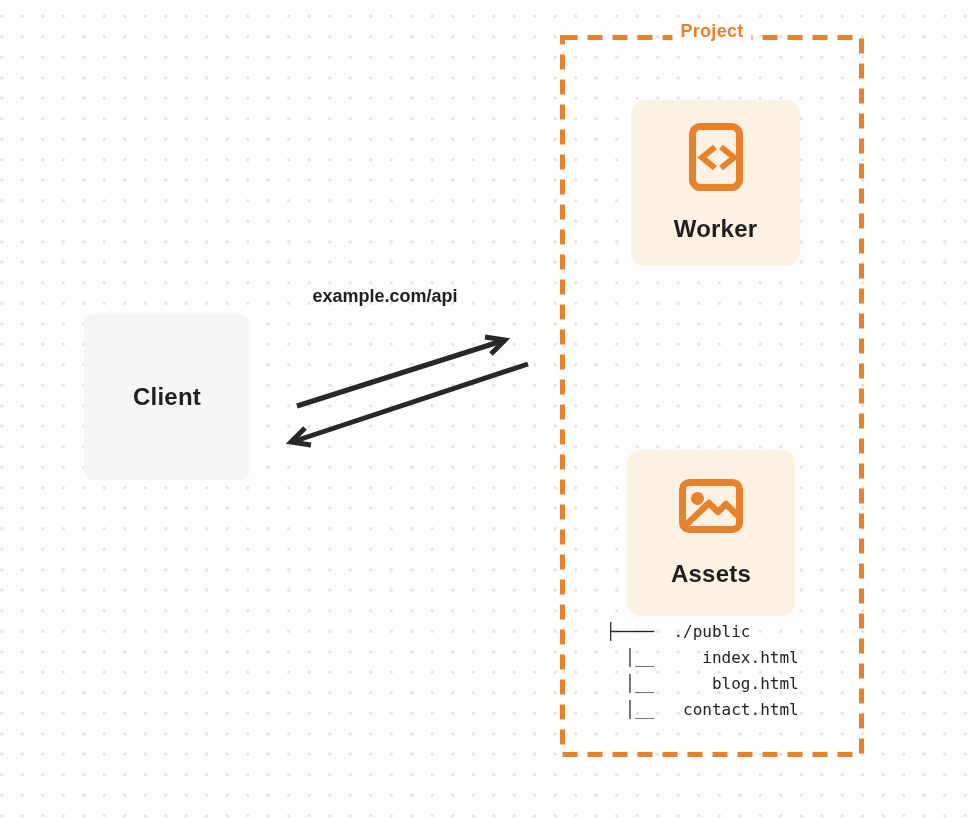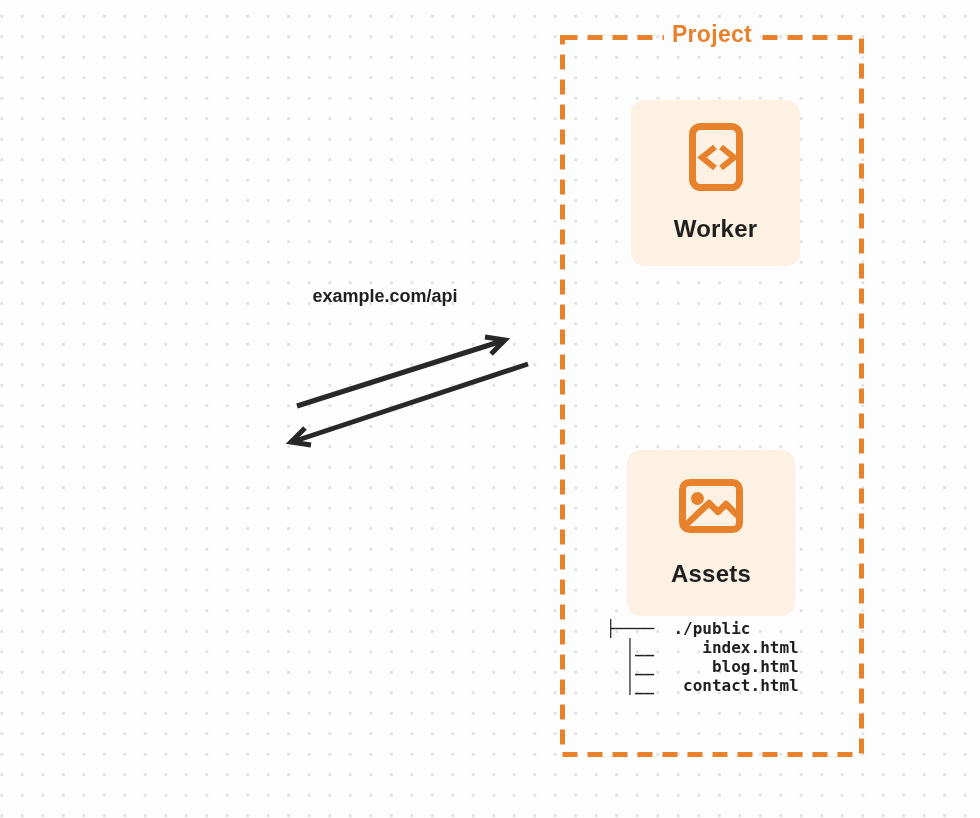--- a/index.html
+++ b/index.html
@@ -53,21 +53,21 @@
   .project-box{
     position:absolute;left:560px;top:35px;
     width:304px;height:722px;
   }
   .project-border{position:absolute;left:0;top:0;}
   .dashed-rect{stroke:var(--accent);stroke-width:5;fill:none;}
   .project-title{
     position:absolute;top:-14px;left:50%;transform:translateX(-50%);
     background:var(--page_bg);
     padding:0 8px;
-    font-size:23px;font-weight:bold;color:var(--accent);
+    font-size:18px;font-weight:bold;color:var(--accent);
     letter-spacing:.3px;
     white-space:nowrap;
   }
 
   
   .card{
     position:absolute;
     background:var(--card_bg);
     border-radius:14px;
     display:flex;flex-direction:column;align-items:center;justify-content:center;
@@ -75,30 +75,33 @@
   }
   .card-worker{left:71px;top:65px;width:169px;height:166px;}
   .card-assets{left:67px;top:415px;width:168px;height:166px;gap:27px;}
   .icon-stroke{stroke:var(--accent);fill:none;}
   .icon-fill{fill:var(--accent);}
 
   
   .file-tree{
     position:absolute;left:46px;top:584px;
     font-family:"DejaVu Sans Mono", monospace;
-    font-size:16px;line-height:19px;font-weight:700;
+    font-size:16px;line-height:26px;font-weight:400;
     color:var(--text);
     white-space:pre;
   }
 </style>
 </head>
 <body>
 
 <div id="canvas">
 
+  <div class="client-node">
+    <span class="node-label">Client</span>
+  </div>
 
   <div class="conn-label">example.com/api</div>
 
   <svg class="arrows-svg" width="260" height="140" viewBox="0 0 260 140" aria-hidden="true">
     <g>
       <path class="arrow-stroke" d="M17,86 L222,21"></path>
       <polyline class="arrow-stroke" points="205,17 225,20 211,34"></polyline>
     </g>
     <g>
       <path class="arrow-stroke" d="M248,44 L15,121"></path>

